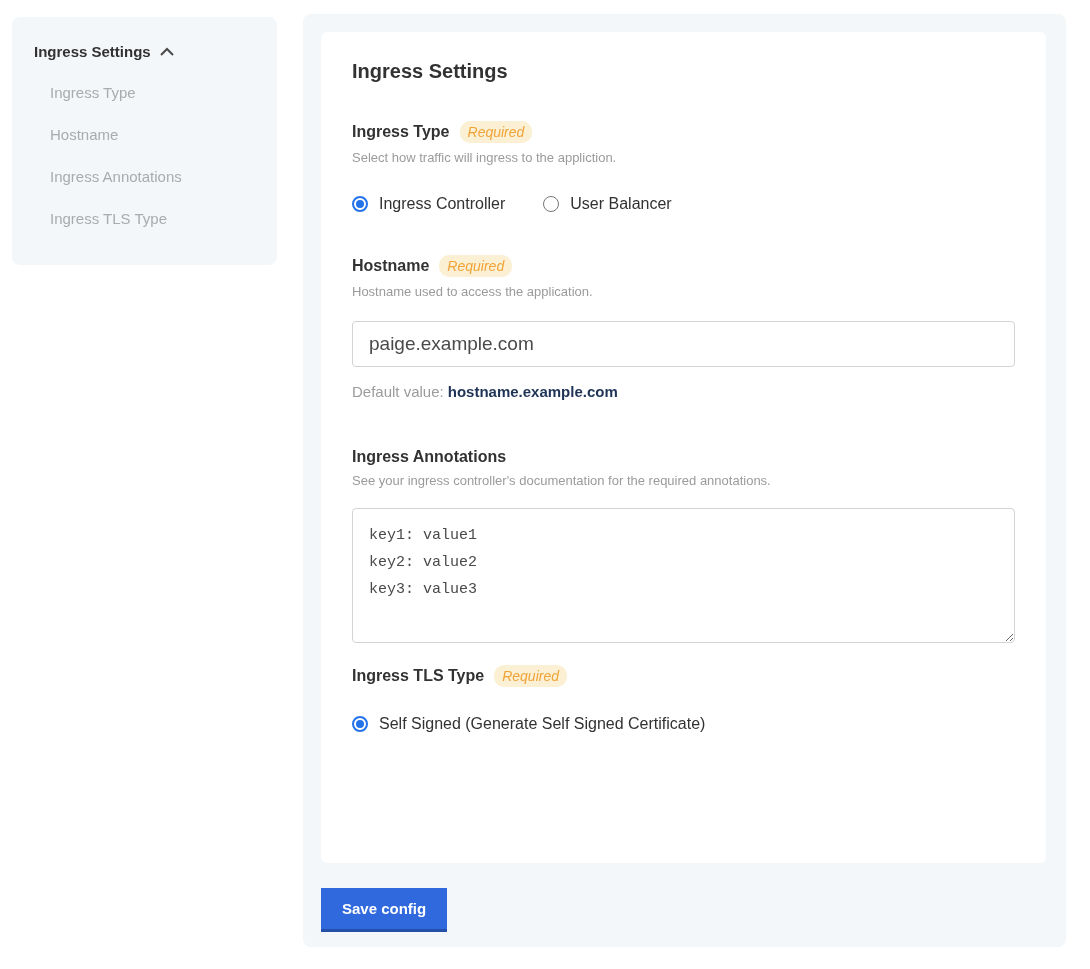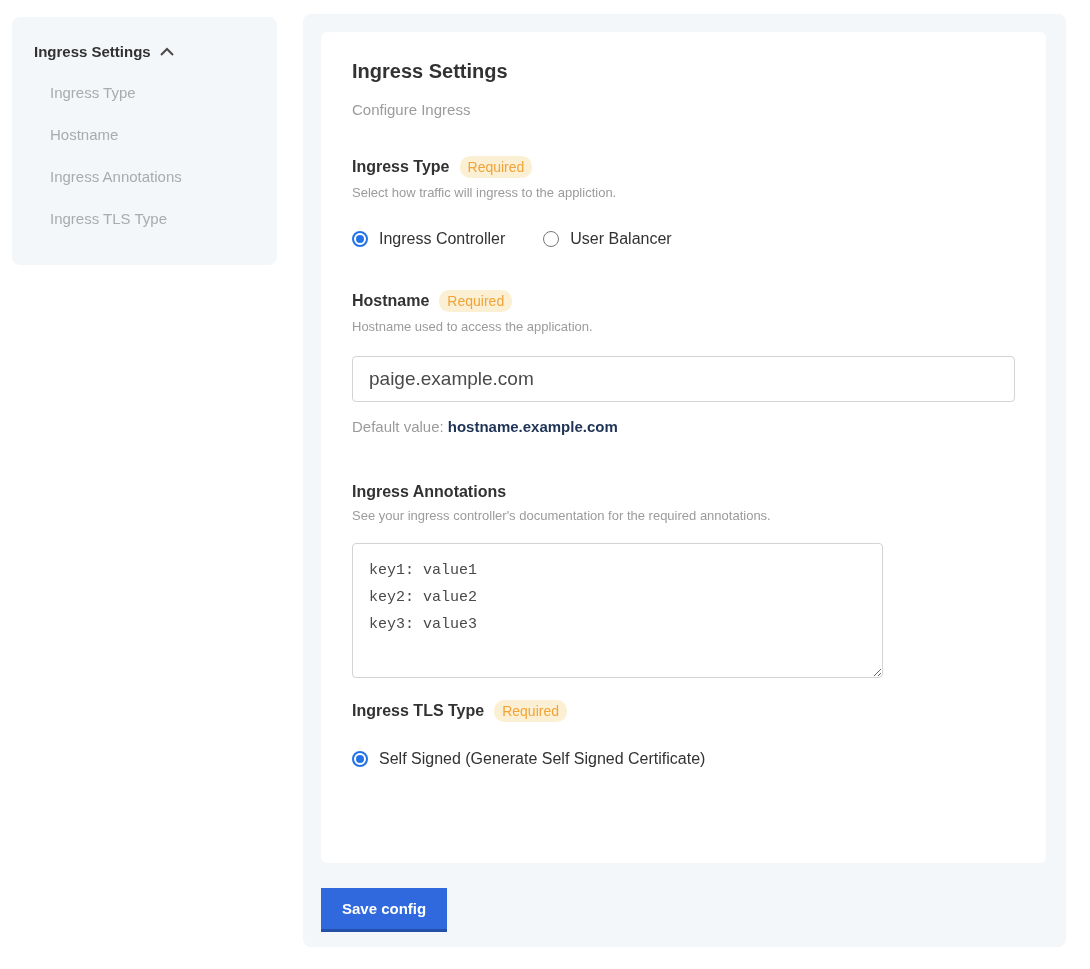--- a/index.html
+++ b/index.html
@@ -42,21 +42,21 @@
     padding:28px 30px 0 31px;
   }
   .card-title { font-size:20px; font-weight:bold; color:#323232; }
   .card-subtitle { margin-top:18px; font-size:15px; color:#9b9b9b; }
 
   .field { }
   .field-label-row { display:flex; align-items:center; gap:10px; }
   .field-label { font-size:16px; font-weight:bold; color:#323232; }
   .required-badge {
     font-size:14px; color:#f1a338; background:#fbf0d3;
-    padding:3px 8px; border-radius:10px; line-height:16px;
+    padding:3px 8px; border-radius:10px; line-height:16px;font-style:italic;
   }
   .field-help { margin-top:7px; font-size:13px; color:#9b9b9b; }
 
   
   .radio-row { display:flex; gap:38px; margin-top:30px; }
   .radio-col { display:flex; flex-direction:column; gap:38px; margin-top:28px; }
   .radio-option { display:flex; align-items:center; cursor:pointer; }
   .radio {
     width:16px; height:16px; border-radius:50%;
     border:1px solid #777777; background:#fff;
@@ -77,21 +77,21 @@
     padding:0 16px; font-size:19px; color:#4a4a4a;
     font-family:"Liberation Sans", sans-serif;
     outline:none; background:#fff;
   }
   .default-line { margin-top:16px; font-size:15px; }
   .default-prefix { color:#9b9b9b; }
   .default-value { color:#1e3356; font-weight:bold; margin-left:4px; cursor:pointer; }
 
   .code-textarea {
     display:block; margin-top:20px;
-    width:531px; height:135px;
+    width:663px; height:135px;
     border:1px solid #d0d4d6; border-radius:4px;
     padding:13px 16px;
     font-family:"Liberation Mono", monospace;
     font-size:15px; line-height:27px; color:#4a4a4a;
     resize:both; outline:none; background:#fff;
   }
 
   
   .sec-ingress-type { margin-top:38px; }
   .sec-hostname { margin-top:42px; }
@@ -123,21 +123,20 @@
   <div class="sidebar-item">Ingress Type</div>
   <div class="sidebar-item">Hostname</div>
   <div class="sidebar-item">Ingress Annotations</div>
   <div class="sidebar-item">Ingress TLS Type</div>
 </nav>
 
 <section class="main-panel">
   <div class="card">
 
     <h1 class="card-title">Ingress Settings</h1>
-    <div class="card-subtitle">Configure Ingress</div>
 
     <div class="field sec-ingress-type">
       <div class="field-label-row">
         <span class="field-label">Ingress Type</span>
         <span class="required-badge">Required</span>
       </div>
       <div class="field-help">Select how traffic will ingress to the appliction.</div>
       <div class="radio-row">
         <div class="radio-option">
           <span class="radio checked"></span>

